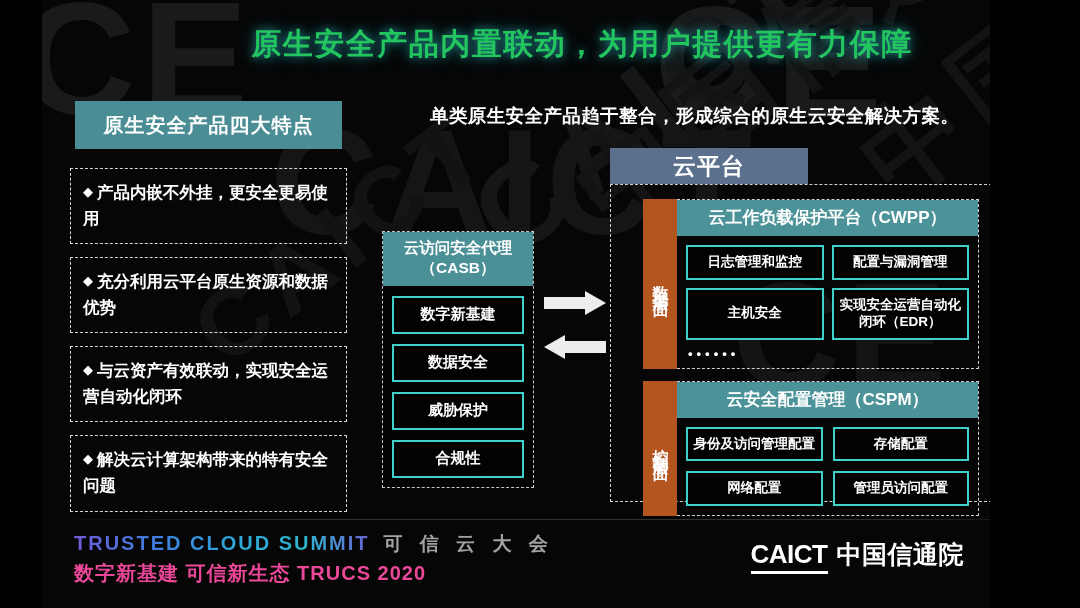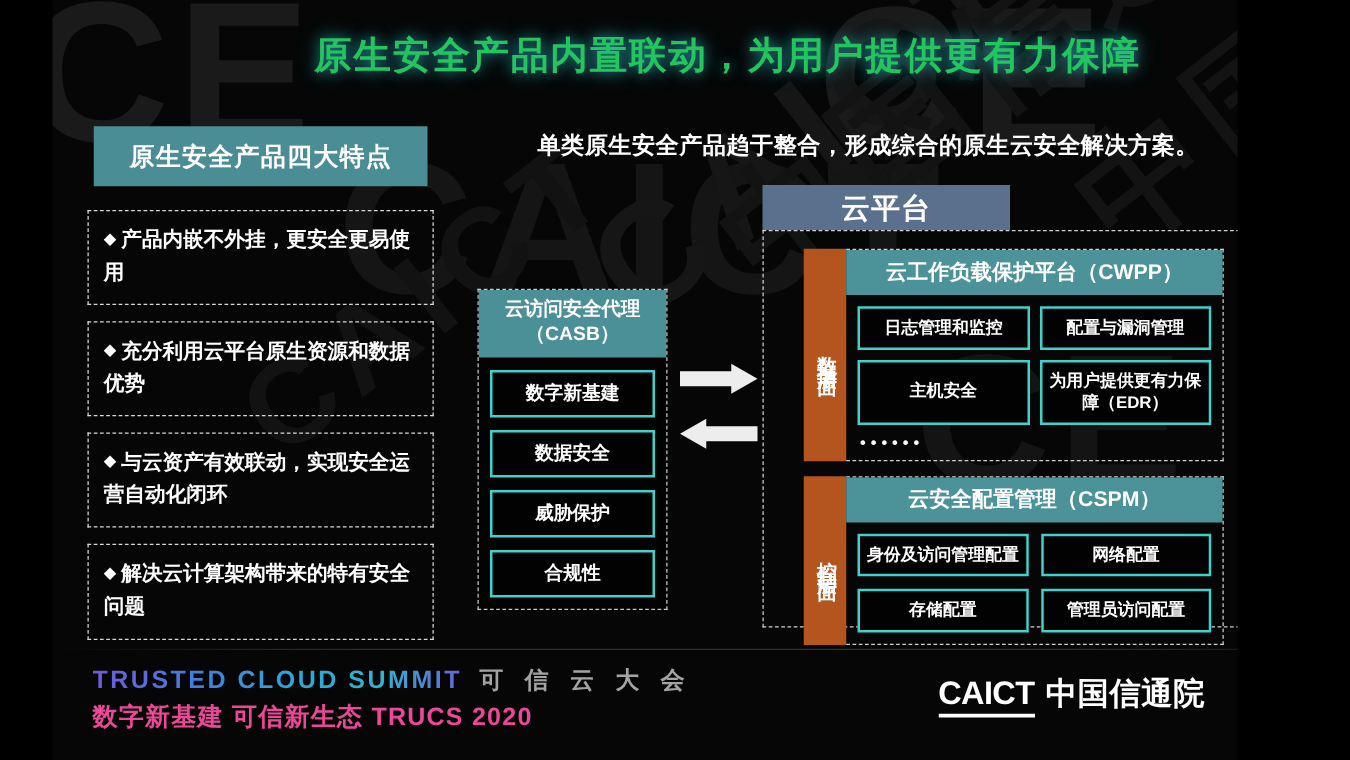--- a/index.html
+++ b/index.html
@@ -281,34 +281,34 @@
   <div class="cloud-box">
 
     <div class="layer">
       <div class="layer-label">数据层面</div>
       <div class="layer-body">
         <div class="layer-head">云工作负载保护平台（CWPP）</div>
         <div class="layer-grid">
           <div class="cell">日志管理和监控</div>
           <div class="cell">配置与漏洞管理</div>
           <div class="cell tall">主机安全</div>
-          <div class="cell tall">为用户提供更有力保障（EDR）</div>
+          <div class="cell tall">实现安全运营自动化闭环（EDR）</div>
         </div>
         <div class="dots">••••••</div>
       </div>
     </div>
 
     <div class="layer ctrl">
       <div class="layer-label">控制层面</div>
       <div class="layer-body">
         <div class="layer-head">云安全配置管理（CSPM）</div>
         <div class="layer-grid">
           <div class="cell">身份及访问管理配置</div>
+          <div class="cell">存储配置</div>
           <div class="cell">网络配置</div>
-          <div class="cell">存储配置</div>
           <div class="cell">管理员访问配置</div>
         </div>
       </div>
     </div>
 
   </div>
 
   <div class="arrow-out">
     <div class="shaft"></div>
     <div class="head"></div>

